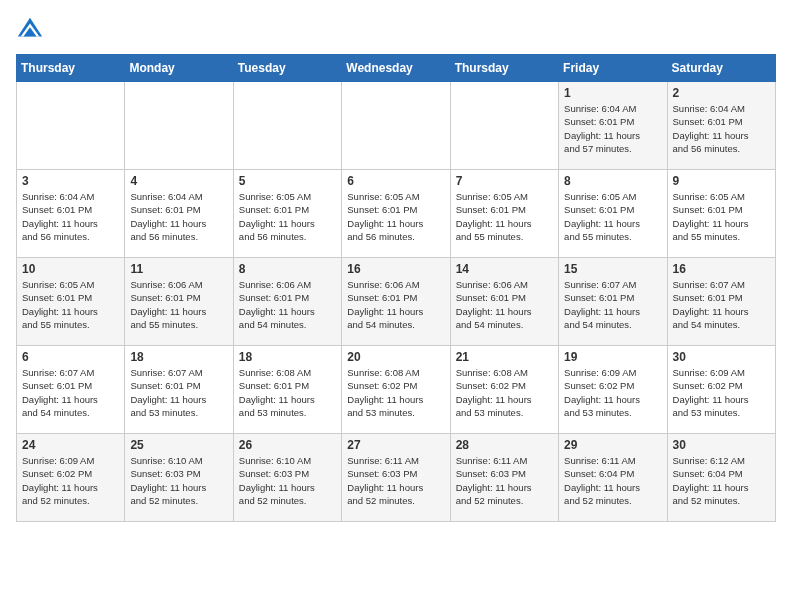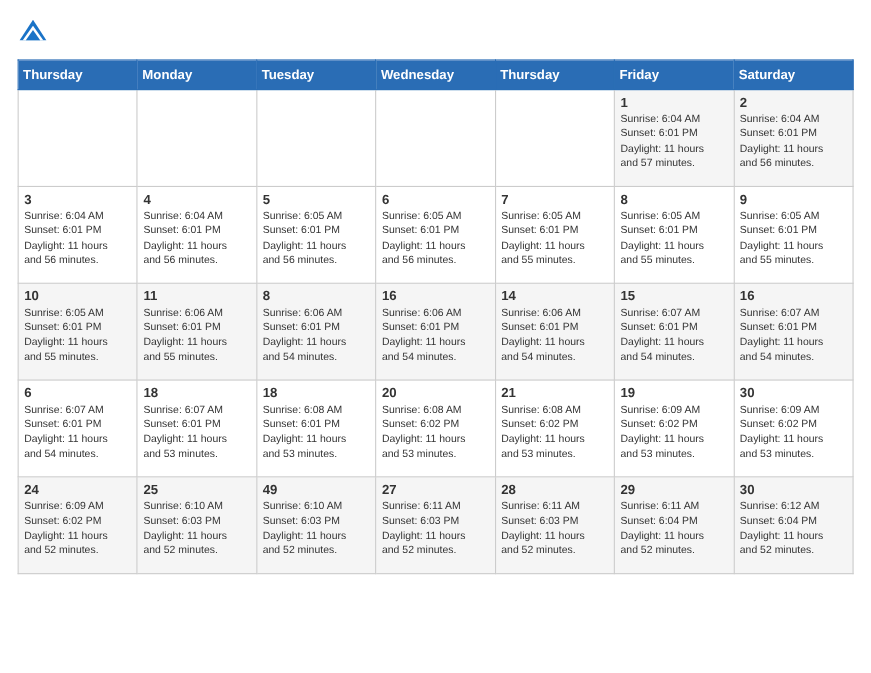--- a/index.html
+++ b/index.html
@@ -230,21 +230,21 @@
       <tr>
         <td>
           <span class="day-num">24</span>
           <div class="day-info">Sunrise: 6:09 AM<br>Sunset: 6:02 PM<br>Daylight: 11 hours<br>and 52 minutes.</div>
         </td>
         <td>
           <span class="day-num">25</span>
           <div class="day-info">Sunrise: 6:10 AM<br>Sunset: 6:03 PM<br>Daylight: 11 hours<br>and 52 minutes.</div>
         </td>
         <td>
-          <span class="day-num">49</span>
+          <span class="day-num">26</span>
           <div class="day-info">Sunrise: 6:10 AM<br>Sunset: 6:03 PM<br>Daylight: 11 hours<br>and 52 minutes.</div>
         </td>
         <td>
           <span class="day-num">27</span>
           <div class="day-info">Sunrise: 6:11 AM<br>Sunset: 6:03 PM<br>Daylight: 11 hours<br>and 52 minutes.</div>
         </td>
         <td>
           <span class="day-num">28</span>
           <div class="day-info">Sunrise: 6:11 AM<br>Sunset: 6:03 PM<br>Daylight: 11 hours<br>and 52 minutes.</div>
         </td>

